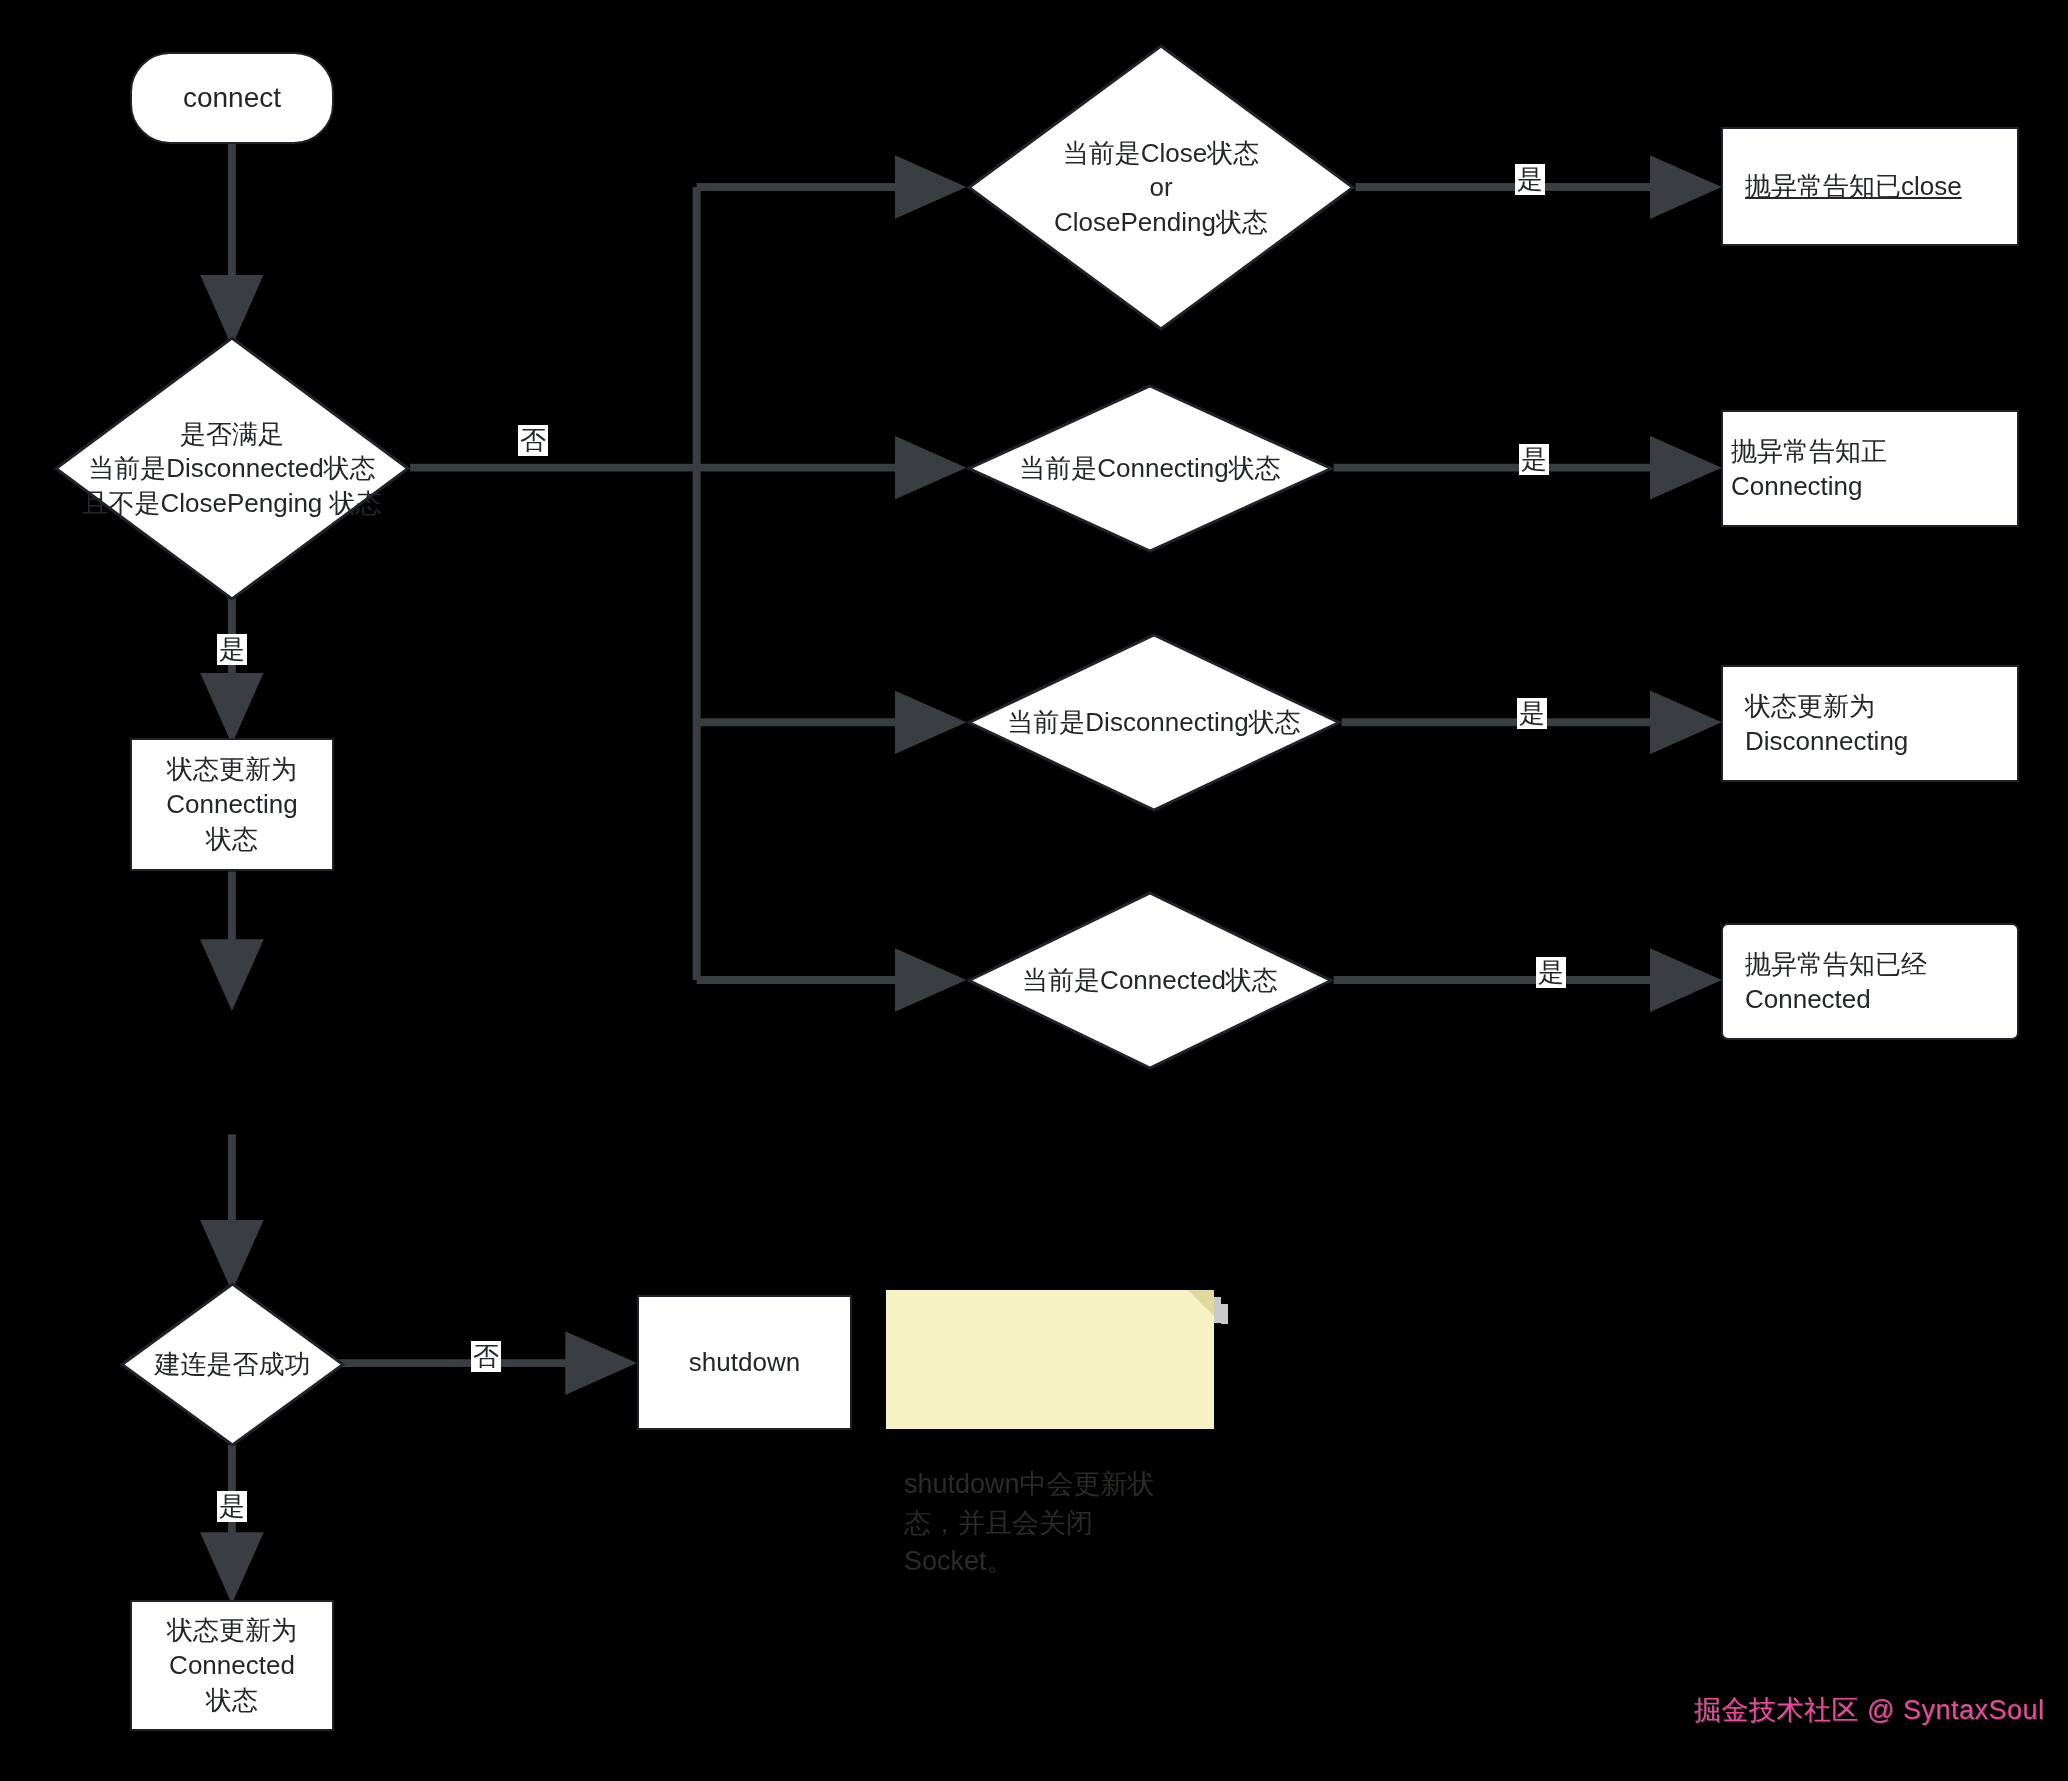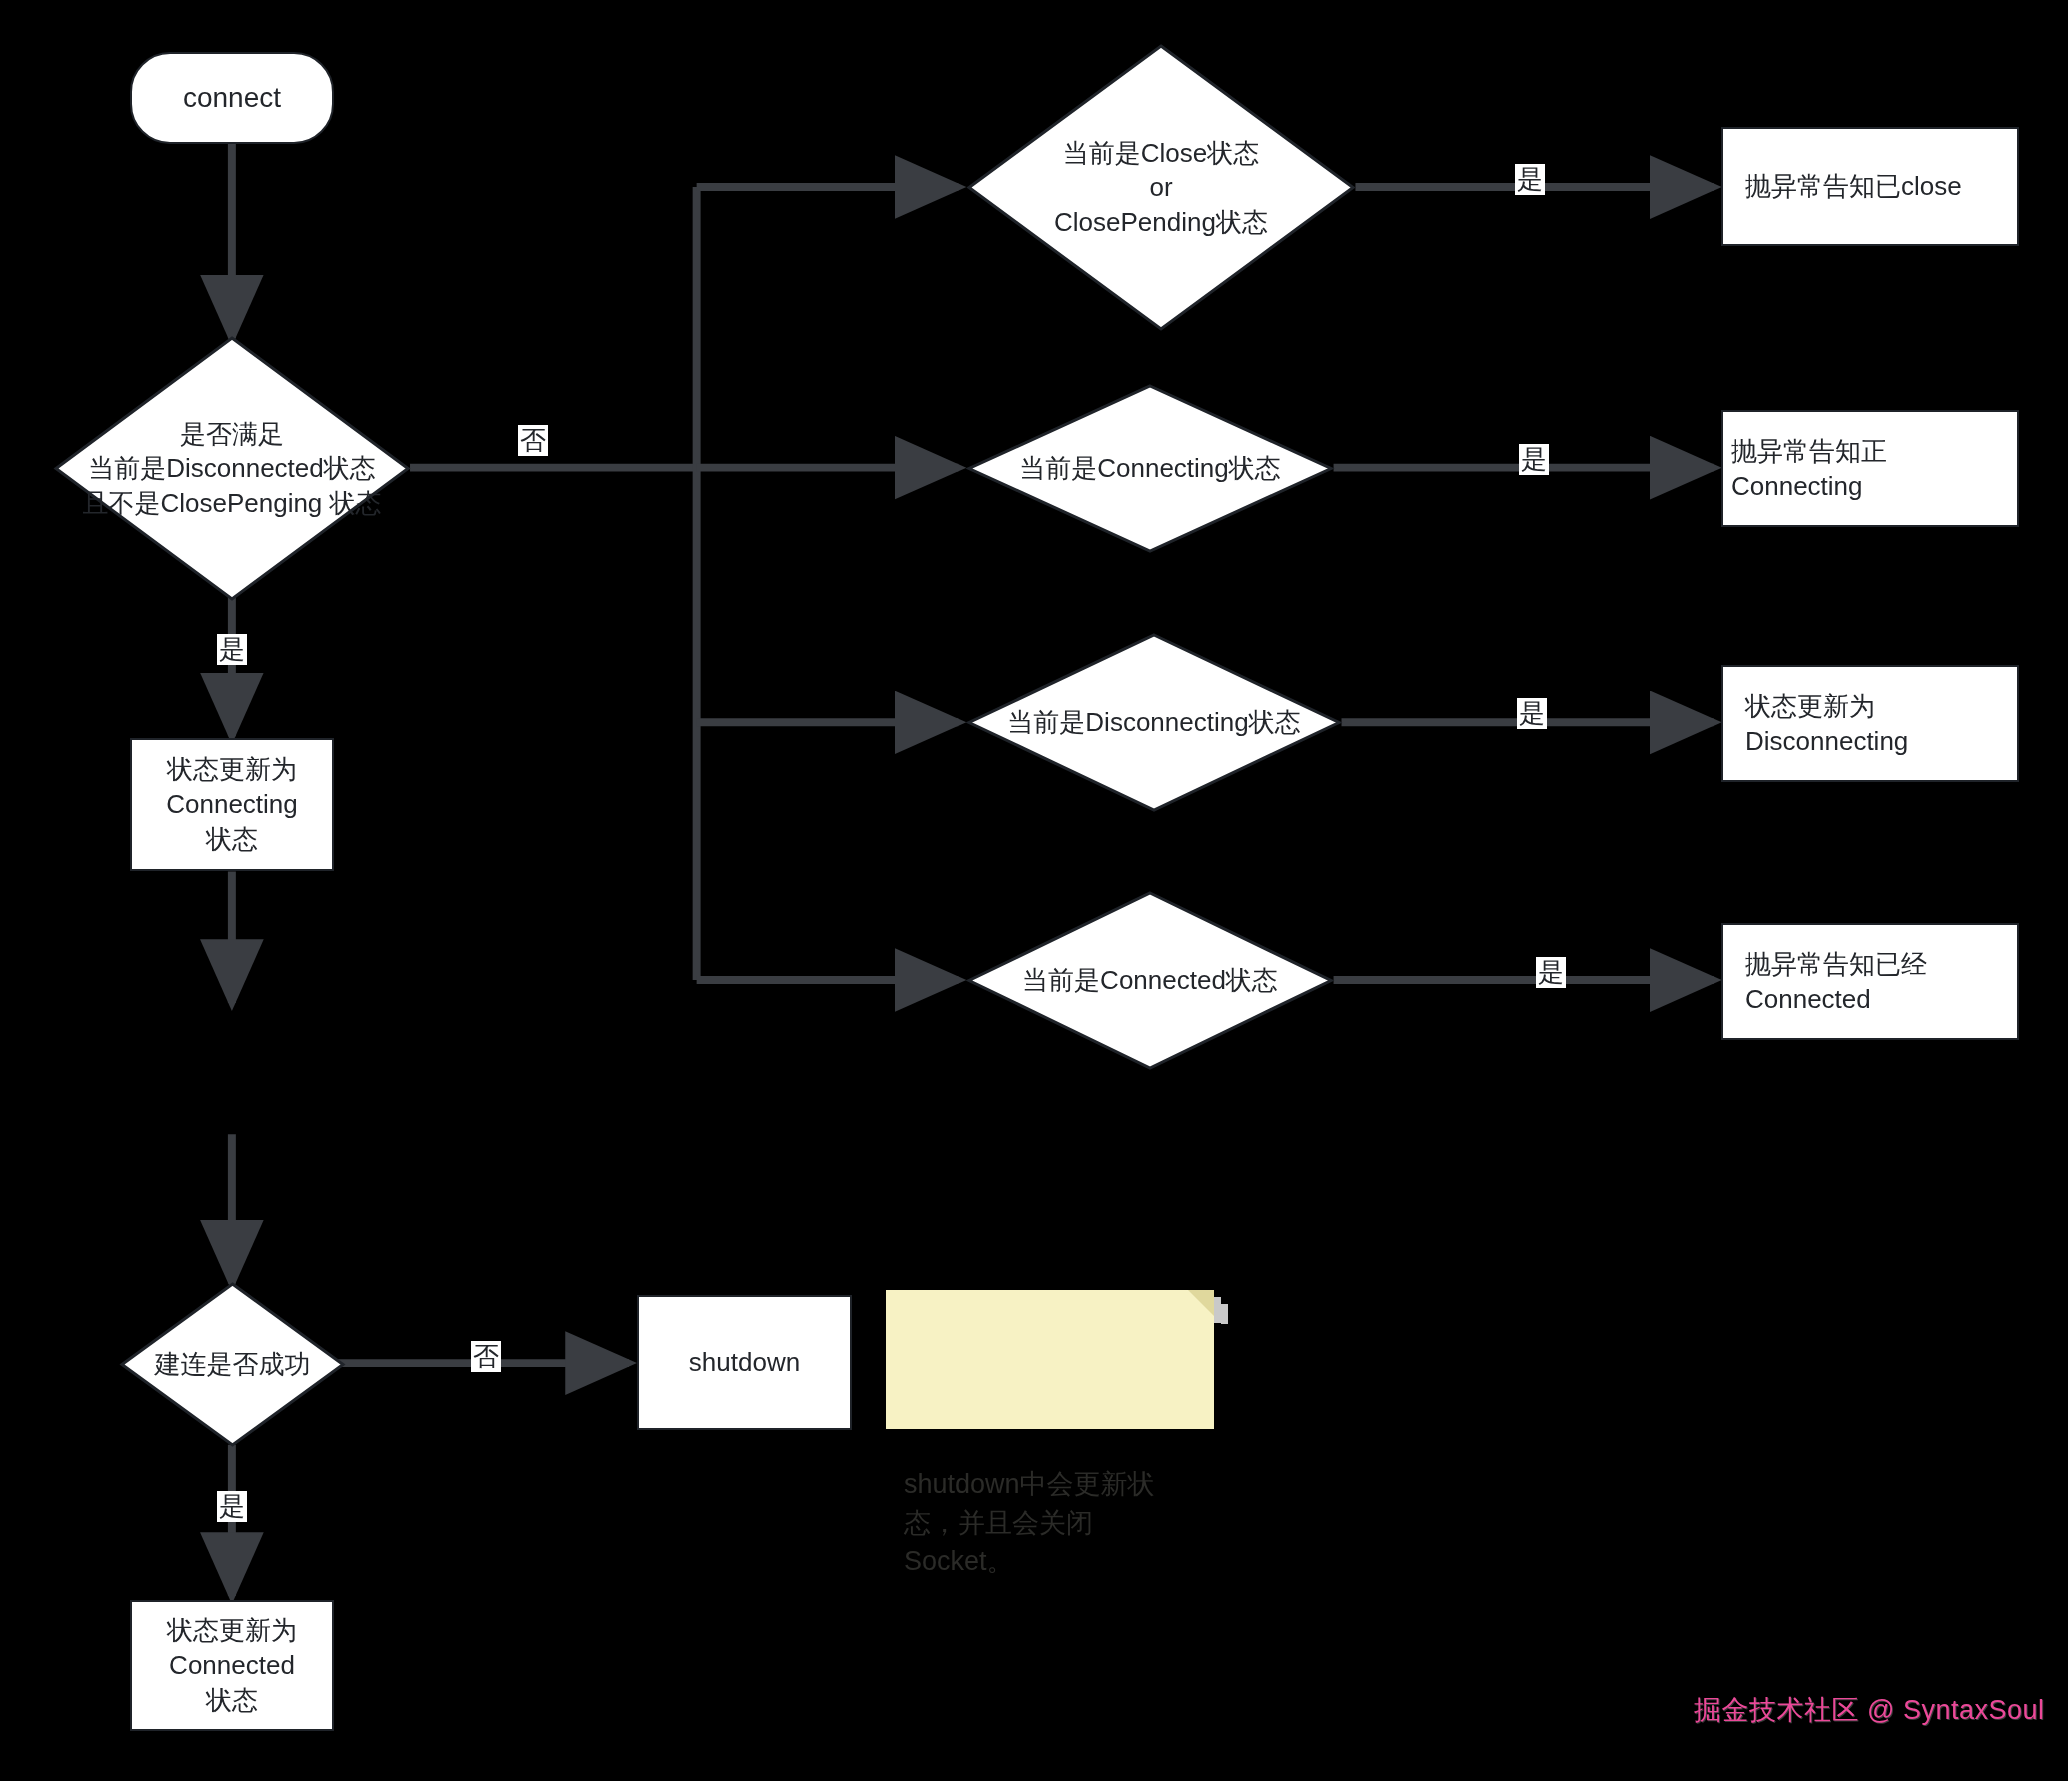--- a/index.html
+++ b/index.html
@@ -206,29 +206,29 @@
     <div class="dlabel">当前是Disconnecting状态</div>
   </div>
 
   <div class="diamond" style="left:967px; top:891px; width:366px; height:179px;">
     <svg viewBox="0 0 368 180" preserveAspectRatio="none">
       <polygon points="184,2 366,90 184,178 2,90" fill="#ffffff" stroke="#1f2329" stroke-width="3"></polygon>
     </svg>
     <div class="dlabel">当前是Connected状态</div>
   </div>
 
-  <div class="node process left-align" style="left:1721px; top:127px; width:298px; height:119px;">抛异常告知已close</div>
+  <div class="node process left-align" style="left:1721px; top:127px; width:298px; height:119px;text-decoration:underline;">抛异常告知已close</div>
 
   <div class="node process left-align" style="left:1721px; top:410px; width:298px; height:117px;padding-left:8px;">抛异常告知正
 Connecting</div>
 
   <div class="node process left-align" style="left:1721px; top:665px; width:298px; height:117px;">状态更新为
 Disconnecting</div>
 
-  <div class="node process left-align" style="left:1721px; top:923px; width:298px; height:117px;">抛异常告知已经
+  <div class="node process left-align" style="left:1721px; top:923px; width:298px; height:117px;border-radius:7px;">抛异常告知已经
 Connected</div>
 
   <div class="edge-label" style="left:518px; top:425px;">否</div>
 
   <div class="edge-label" style="left:217px; top:634px;">是</div>
 
   <div class="edge-label" style="left:1515px; top:164px;">是</div>
 
   <div class="edge-label" style="left:1519px; top:444px;">是</div>
 

